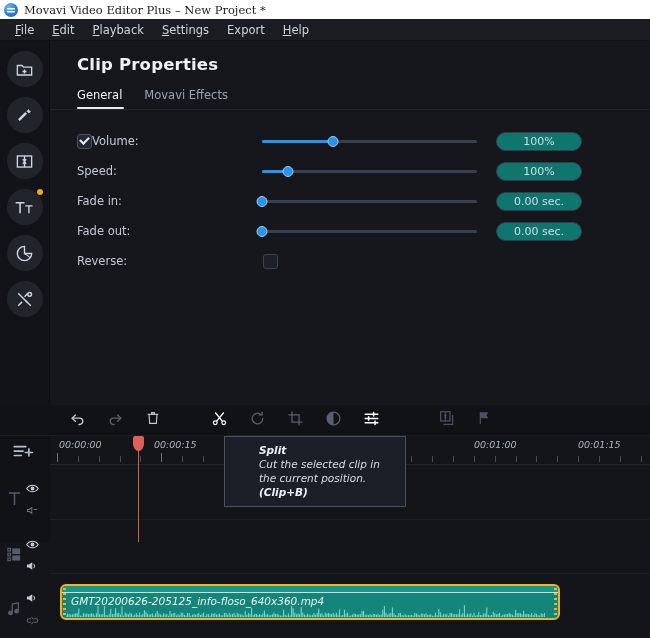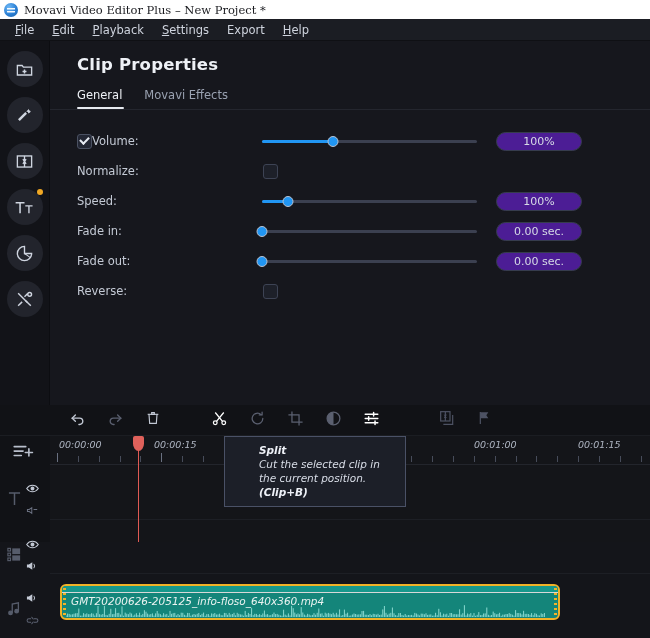--- a/index.html
+++ b/index.html
@@ -105,21 +105,21 @@
 
   .slider { position: relative; width: 215px; height: 14px; display:flex; align-items:center; }
   .slider .track { position:absolute; left:0; right:0; height:3px; background:#3b4050; border-radius:2px; }
   .slider .fill { position:absolute; left:0; height:3px; background:#2196f3; border-radius:2px; }
   .slider .knob {
     position:absolute; width:11px; height:11px; border-radius:50%;
     background:#2196f3; border:1px solid #b9c3d3; transform: translateX(-50%);
   }
   .valbox {
     margin-left: 19px; width: 86px; height: 19px; border-radius: 10px;
-    background: #4c1d95; border: 1px solid #363c4d;
+    background: #0f766e; border: 1px solid #363c4d;
     display:flex; align-items:center; justify-content:center;
     font-size: 11px; color: #d6dbe5;
   }
   .spacer-cell { width: 215px; }
 
   
   .timeline { position:absolute; top: 405px; left:0; right:0; bottom:0; background:#111216; }
   .tl-toolbar {
     height: 31px; display:flex; align-items:center; padding-left: 58px; gap: 0;
     border-bottom: 1px solid #1b1d22;
@@ -274,28 +274,20 @@
             <span>Volume:</span>
           </div>
           <div class="slider">
             <div class="track"></div>
             <div class="fill" style="width:33%"></div>
             <div class="knob" style="left:33%"></div>
           </div>
           <div class="valbox">100%</div>
         </div>
 
-        <div class="row">
-          <div class="row-label">
-            <span>Normalize:</span>
-          </div>
-          <div class="spacer-cell">
-            <span class="chk chk-only"></span>
-          </div>
-        </div>
 
         <div class="row">
           <div class="row-label">
             <span>Speed:</span>
           </div>
           <div class="slider">
             <div class="track"></div>
             <div class="fill" style="width:12%"></div>
             <div class="knob" style="left:12%"></div>
           </div>

